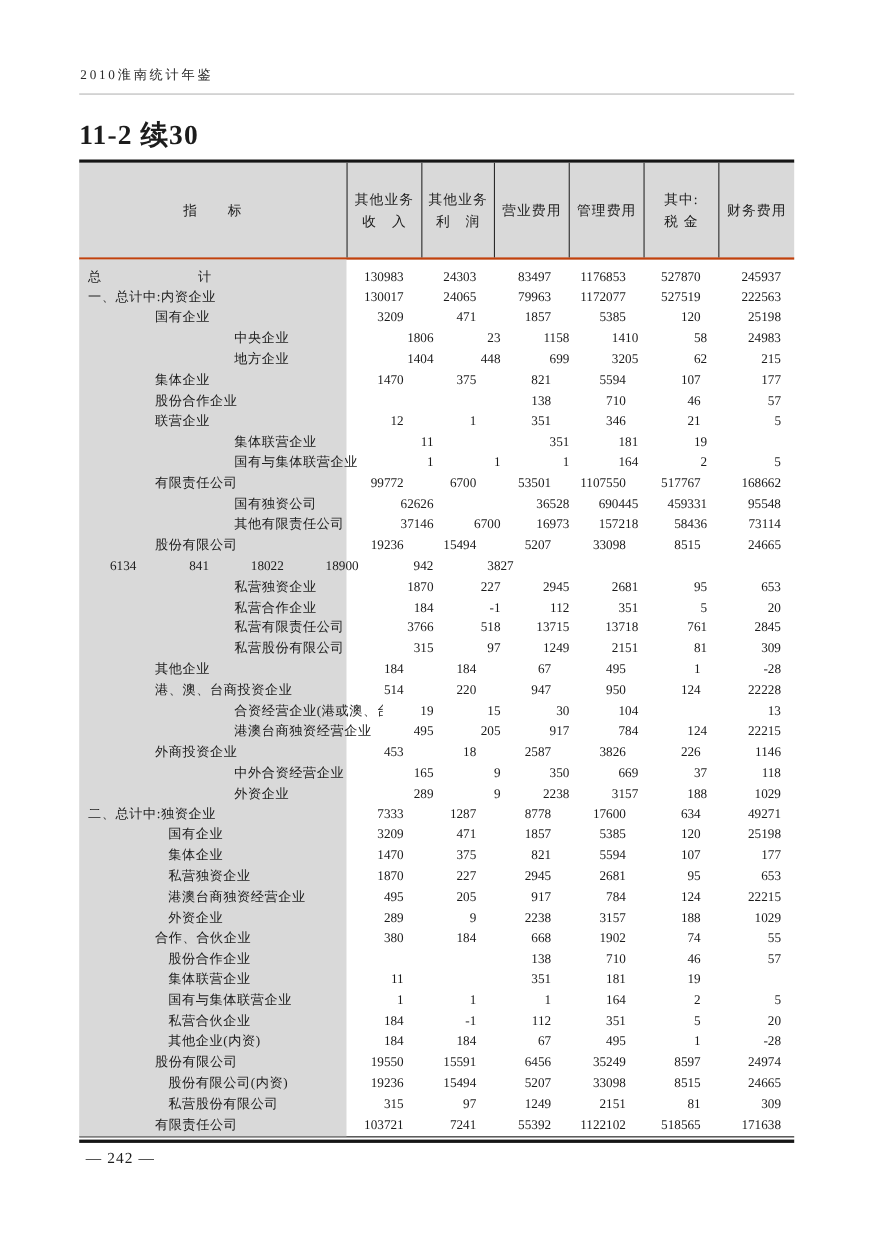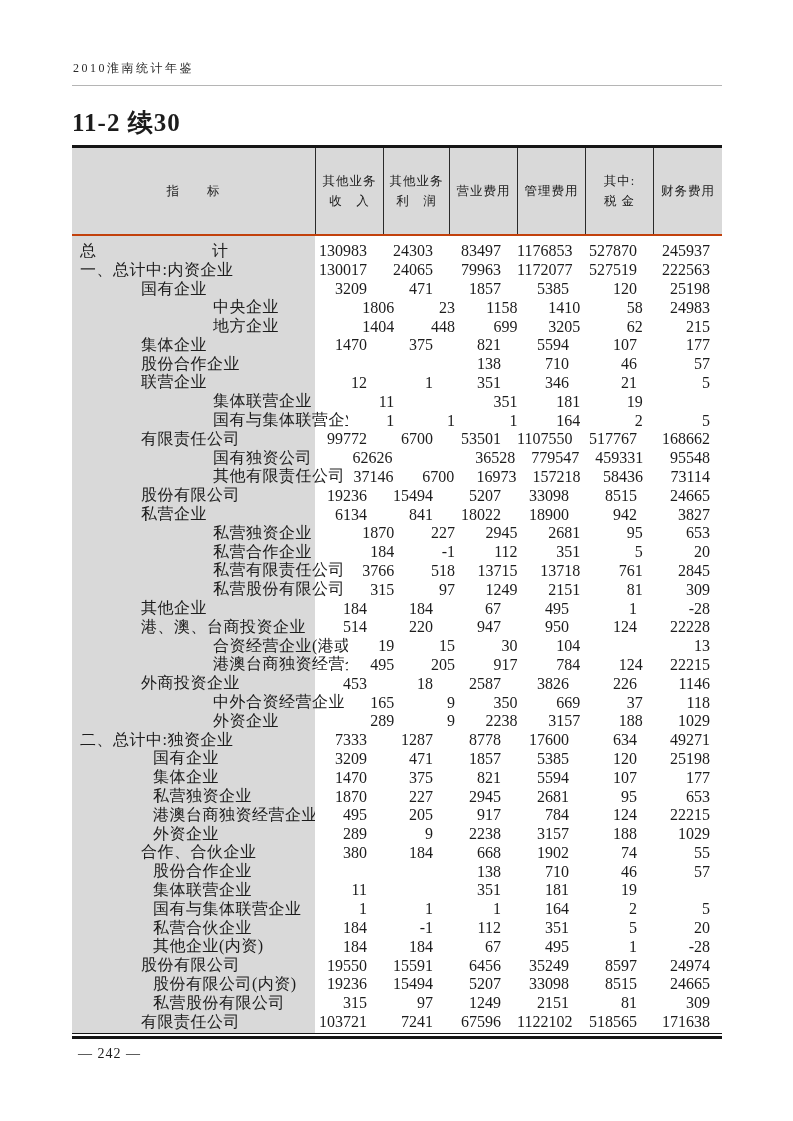--- a/index.html
+++ b/index.html
@@ -38,21 +38,21 @@
   .c0 { width:243px; }
   .c1 { width:68px; } .c2 { width:66px; } .c3 { width:68px; }
   .c4 { width:68px; } .c5 { width:68px; } .c6 { width:69px; }
   .tbody { position:relative; padding:6px 0 2px; }
   .tbody::before {
     content:""; position:absolute; left:0; top:0; bottom:0; width:243px;
     background:var(--shade);
   }
   .row {
     position:relative; display:flex; height:18.8px; align-items:center;
-    font-size:16px;
+    font-size:12px;
   }
   .row .label {
     box-sizing:border-box; width:243px; letter-spacing:0.5px;
     white-space:nowrap; overflow:hidden;
   }
   .ind0 { padding-left:8px; }
   .ind1 { padding-left:69px; }
   .ind2 { padding-left:81px; }
   .ind3 { padding-left:93px;margin-left:48px; }
   .val {
@@ -198,21 +198,21 @@
         <div class="val c3">53501</div>
         <div class="val c4">1107550</div>
         <div class="val c5">517767</div>
         <div class="val c6">168662</div>
       </div>
       <div class="row">
         <div class="label ind3">国有独资公司</div>
         <div class="val c1">62626</div>
         <div class="val c2"></div>
         <div class="val c3">36528</div>
-        <div class="val c4">779547</div>
+        <div class="val c4">690445</div>
         <div class="val c5">459331</div>
         <div class="val c6">95548</div>
       </div>
       <div class="row">
         <div class="label ind3">其他有限责任公司</div>
         <div class="val c1">37146</div>
         <div class="val c2">6700</div>
         <div class="val c3">16973</div>
         <div class="val c4">157218</div>
         <div class="val c5">58436</div>
@@ -221,21 +221,20 @@
       <div class="row">
         <div class="label ind1">股份有限公司</div>
         <div class="val c1">19236</div>
         <div class="val c2">15494</div>
         <div class="val c3">5207</div>
         <div class="val c4">33098</div>
         <div class="val c5">8515</div>
         <div class="val c6">24665</div>
       </div>
       <div class="row">
-        <div class="label ind1">私营企业</div>
         <div class="val c1">6134</div>
         <div class="val c2">841</div>
         <div class="val c3">18022</div>
         <div class="val c4">18900</div>
         <div class="val c5">942</div>
         <div class="val c6">3827</div>
       </div>
       <div class="row">
         <div class="label ind3">私营独资企业</div>
         <div class="val c1">1870</div>
@@ -467,21 +466,21 @@
         <div class="val c2">97</div>
         <div class="val c3">1249</div>
         <div class="val c4">2151</div>
         <div class="val c5">81</div>
         <div class="val c6">309</div>
       </div>
       <div class="row">
         <div class="label ind1">有限责任公司</div>
         <div class="val c1">103721</div>
         <div class="val c2">7241</div>
-        <div class="val c3">67596</div>
+        <div class="val c3">55392</div>
         <div class="val c4">1122102</div>
         <div class="val c5">518565</div>
         <div class="val c6">171638</div>
       </div>
     </div>
   <div class="bottom-rule"></div>
 </div>
 
 <div class="page-number">— 242 —</div>
 

